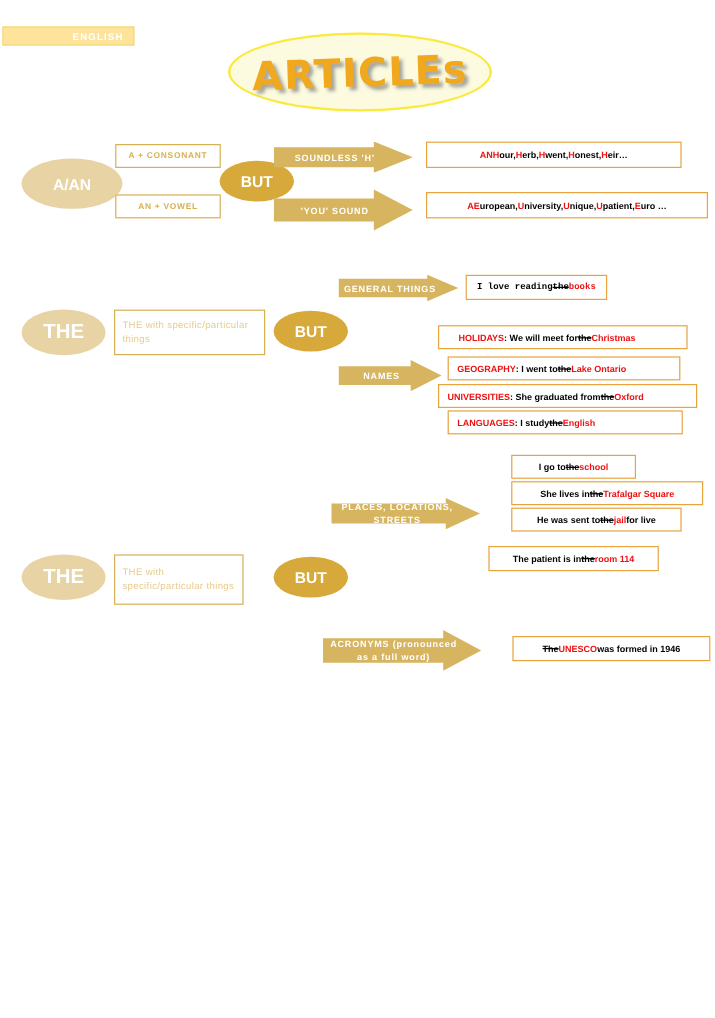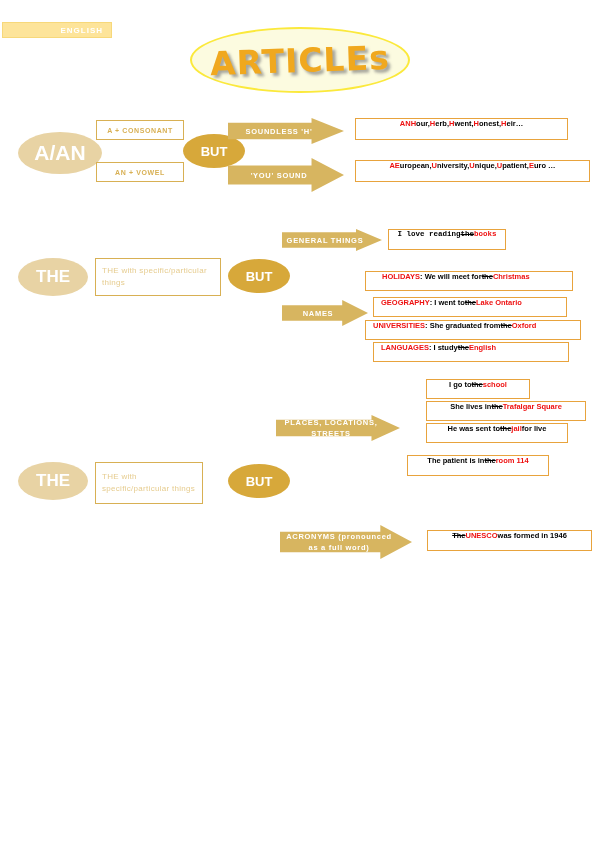--- a/index.html
+++ b/index.html
@@ -40,21 +40,21 @@
 
   
   .ell{
     position:absolute;border-radius:50%;
     display:flex;align-items:center;justify-content:center;
     color:#ffffff;font-weight:bold;
   }
   .ell-light{background:#e8d3a4;}
   .ell-dark{background:#d7a83a;}
 
-  .ell-aan{left:18px;top:132px;width:84px;height:42px;font-size:21px;}
+  .ell-aan{left:18px;top:132px;width:84px;height:42px;font-size:13px;}
   .ell-the1{left:18px;top:258px;width:70px;height:38px;font-size:17px;}
   .ell-the2{left:18px;top:462px;width:70px;height:38px;font-size:17px;}
   .ell-but1{left:183px;top:134px;width:62px;height:34px;font-size:13px;}
   .ell-but2{left:228px;top:259px;width:62px;height:34px;font-size:13px;}
   .ell-but3{left:228px;top:464px;width:62px;height:34px;font-size:13px;}
 
   
   .rule-box{
     position:absolute;box-sizing:border-box;
     background:#ffffff;border:1px solid #d8b054;
@@ -93,29 +93,29 @@
   .ar-you  {left:228px;top:158px;width:116px;height:34px;
             clip-path:polygon(0 22%,72% 22%,72% 0,100% 50%,72% 100%,72% 78%,0 78%);}
   .ar-gen  {left:282px;top:229px;width:100px;height:22px;
             clip-path:polygon(0 15%,74% 15%,74% 0,100% 50%,74% 100%,74% 85%,0 85%);}
   .ar-names{left:282px;top:300px;width:86px;height:26px;
             clip-path:polygon(0 20%,70% 20%,70% 0,100% 50%,70% 100%,70% 80%,0 80%);}
   .ar-plac {left:276px;top:415px;width:124px;height:26px;
             clip-path:polygon(0 18%,77% 18%,77% 0,100% 50%,77% 100%,77% 82%,0 82%);}
   .ar-noun {left:276px;top:450px;width:118px;height:22px;
             clip-path:polygon(0 15%,76% 15%,76% 0,100% 50%,76% 100%,76% 85%,0 85%);}
-  .ar-acro {left:280px;top:525px;width:132px;height:34px;
+  .ar-acro {left:269px;top:525px;width:132px;height:34px;
             clip-path:polygon(0 20%,76% 20%,76% 0,100% 50%,76% 100%,76% 80%,0 80%);}
 
   
   .exbox{
     position:absolute;box-sizing:border-box;
     background:#ffffff;border:1.5px solid #e8a33d;
     font-size:7.5px;font-weight:bold;color:#000;
-    display:flex;align-items:flex-start;
+    display:flex;align-items:center;
     padding:0 7px;
     white-space:nowrap;
   }
   .exbox.center{justify-content:center;}
   .red{color:#ee1111;}
   .strike{text-decoration:line-through;color:#000;}
 
   .eb-an   {left:355px;top:118px;width:213px;height:22px;}
   .eb-a    {left:355px;top:160px;width:235px;height:22px;}
   .eb-gen  {left:388px;top:229px;width:118px;height:21px;font-family:Liberation Mono, monospace;}

